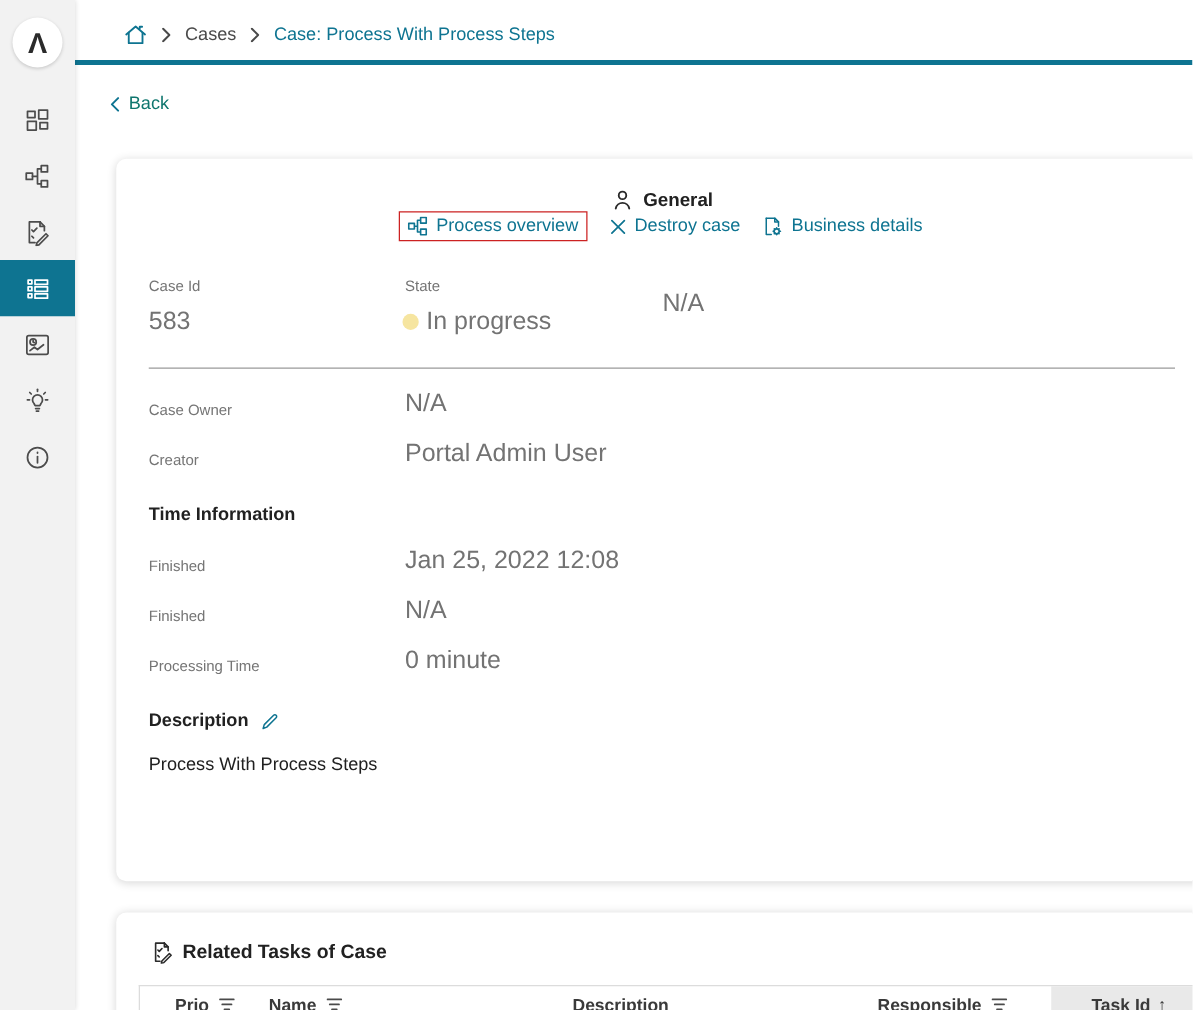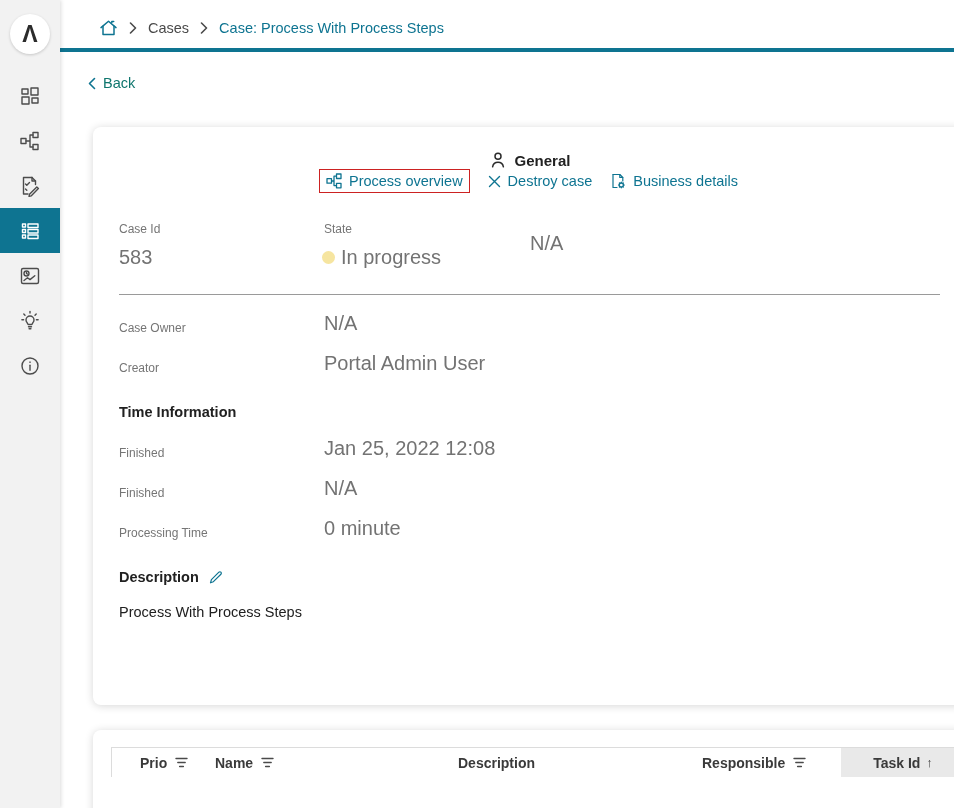--- a/index.html
+++ b/index.html
@@ -273,20 +273,31 @@
         <span>Description</span>
         <svg style="cursor:pointer" width="16" height="16" viewBox="0 0 16 16" fill="none" stroke="#0e7491" stroke-width="1.2" stroke-linecap="round" stroke-linejoin="round">
           <path d="M2.5 13.8 L3.4 10.7 L10.9 3.2 A1.4 1.4 0 0 1 12.9 3.2 A1.4 1.4 0 0 1 12.9 5.2 L5.4 12.7 L2.5 13.8 Z"></path>
         </svg>
       </h3>
       <p class="desc-value">Process With Process Steps</p>
     </section>
 
     
     <section class="card tasks-card">
+      <div class="tasks-head">
+        <svg width="18" height="18" viewBox="0 0 18 18" fill="none" stroke="#2b2b2b" stroke-width="1.3" stroke-linecap="round" stroke-linejoin="round">
+          <path d="M10.5 1.5 H3.5 V16 H7"></path>
+            <path d="M10.5 1.5 L13.5 4.5 V7.5"></path>
+            <path d="M10.5 1.5 V4.5 H13.5"></path>
+          <path d="M5.3 7 l1.1 1.1 L8.6 5.8"></path>
+            <path d="M5.3 11.5 l1.1 1.1"></path>
+          <path d="M8.5 15.8 l6-6 1.4 1.4-6 6-1.8 .4 z"></path>
+        </svg>
+        <span>Related Tasks of Case</span>
+      </div>
 
       <div class="task-table">
         <div class="th th-prio">
           <span>Prio</span>
           <svg width="13" height="11" viewBox="0 0 13 11" fill="none" stroke="#4a4a4a" stroke-width="1.4" stroke-linecap="round">
               <path d="M1 1.5 h11 M2.8 5.5 h7.4 M4.6 9.5 h3.8"></path>
             </svg>
         </div>
         <div class="th th-name">
           <span>Name</span>

